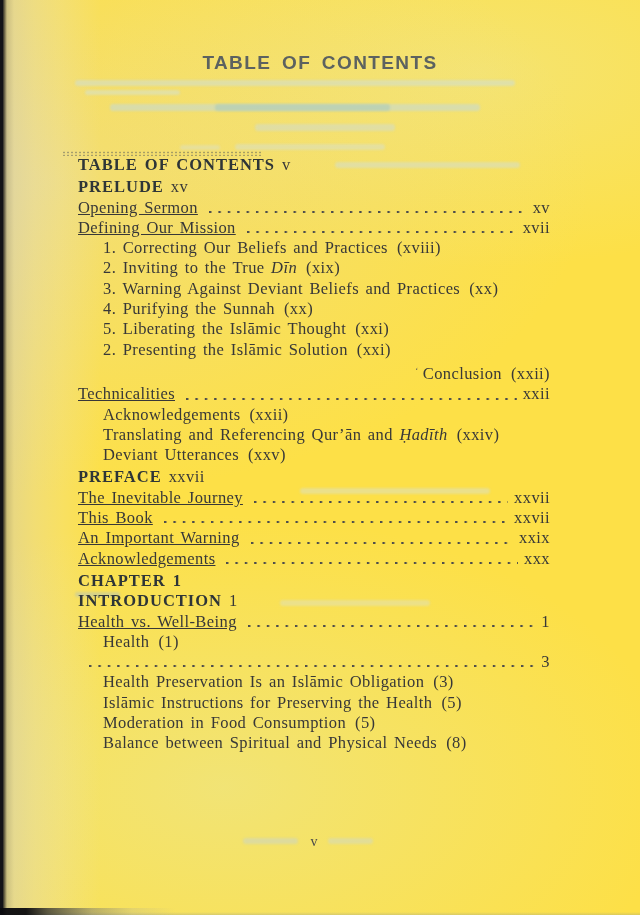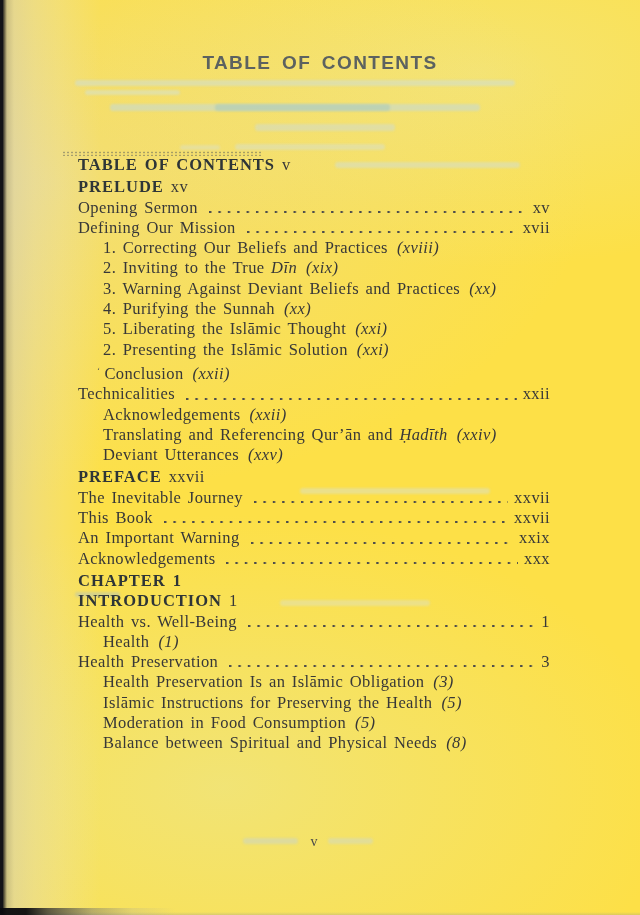--- a/index.html
+++ b/index.html
@@ -72,31 +72,31 @@
   }
   .toc{
     position:absolute;left:78px;top:155px;width:472px;
     font-size:16.5px;line-height:20.3px;color:#383838;
     letter-spacing:0.4px;word-spacing:2px;
   }
   .row{display:flex;align-items:baseline;}
   .gap{margin-top:2px;}
   .b{font-weight:bold;color:#2e3537;letter-spacing:1px;}
   .hp{margin-left:7px;font-weight:normal;}
-  .lbl{white-space:nowrap;}
+  .lbl{white-space:nowrap;text-decoration:underline;}
   .dots{
     flex:1 1 auto;min-width:12px;align-self:flex-end;height:4px;
     margin:0 6px 4px 11px;
     background-image:radial-gradient(circle at 1.2px 2px, #4c4c4c 1.05px, rgba(0,0,0,0) 1.5px);
     background-size:9.4px 4px;background-repeat:repeat-x;
   }
   .pg{white-space:nowrap;}
   .sub{display:block;padding-left:25px;}
-  .subc{display:block;padding-left:19px;}
-  .pp{margin-left:9px;font-style:italic;}
+  .subc{display:block;padding-left:19px;text-align:right;}
+  .pp{margin-left:9px;}
   .tick{font-size:9px;vertical-align:6px;margin-right:4px;color:#555;}
   .it{font-style:italic;}
   .footer{
     position:absolute;top:834px;left:0;width:628px;text-align:center;
     font-size:14px;color:#4a4a4a;
   }
 </style>
 </head>
 <body>
 
@@ -215,21 +215,20 @@
     <div class="row">
         <span class="lbl">Health vs. Well-Being</span>
         <span class="dots"></span>
         <span class="pg">1</span>
       </div>
 
     <div class="sub"><span>Health</span><span class="pp">(1)</span></div>
 
 
     <div class="row">
-        <span class="lbl">Health Preservation</span>
         <span class="dots"></span>
         <span class="pg">3</span>
       </div>
 
     <div class="sub"><span>Health Preservation Is an Islāmic Obligation</span><span class="pp">(3)</span></div>
 
     <div class="sub"><span>Islāmic Instructions for Preserving the Health</span><span class="pp">(5)</span></div>
 
     <div class="sub"><span>Moderation in Food Consumption</span><span class="pp">(5)</span></div>
 

